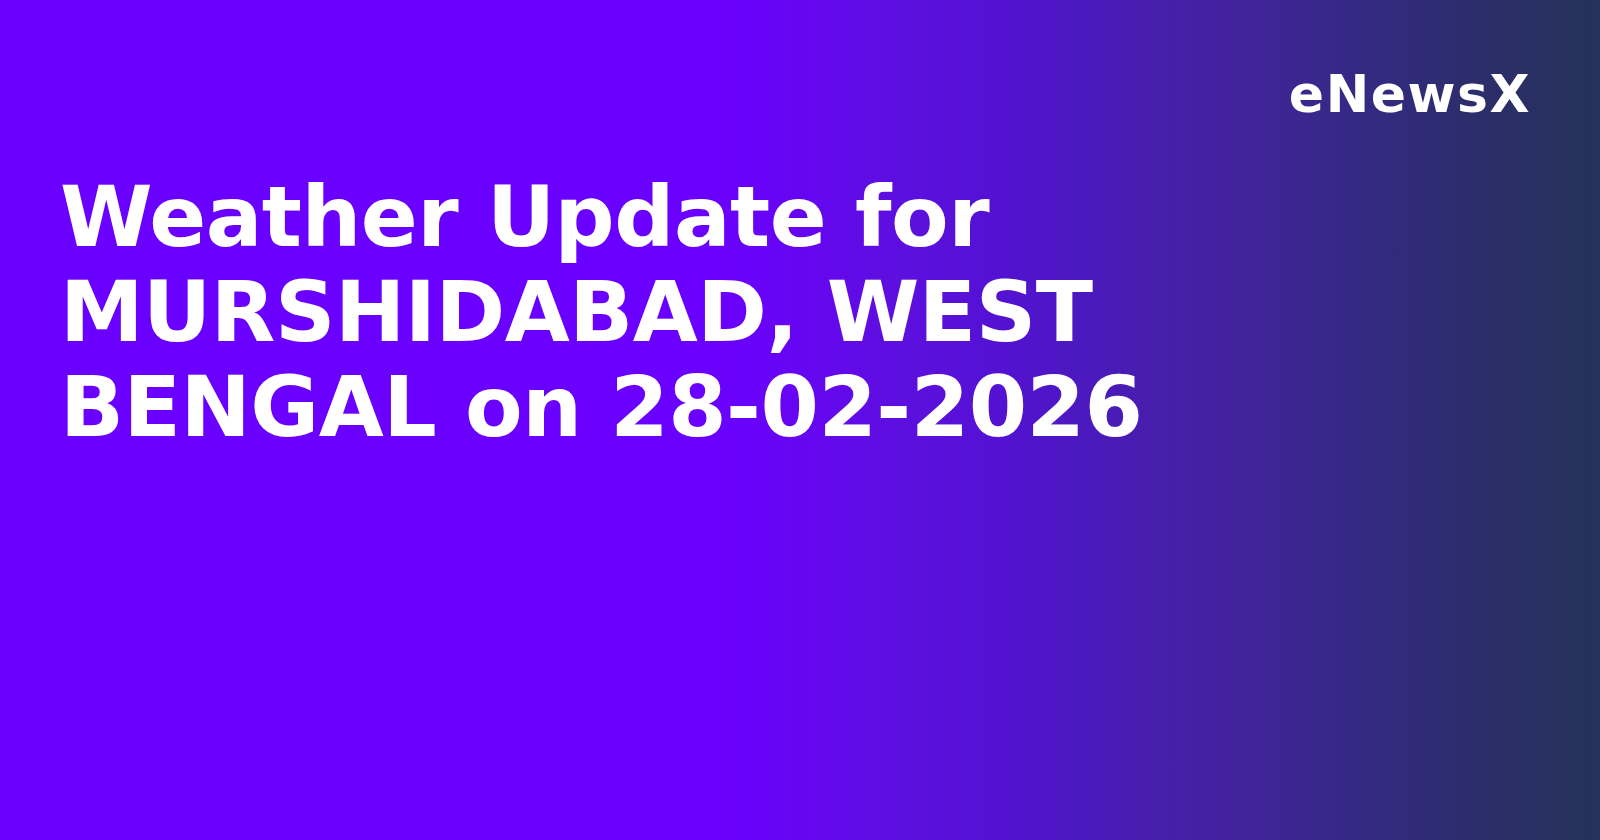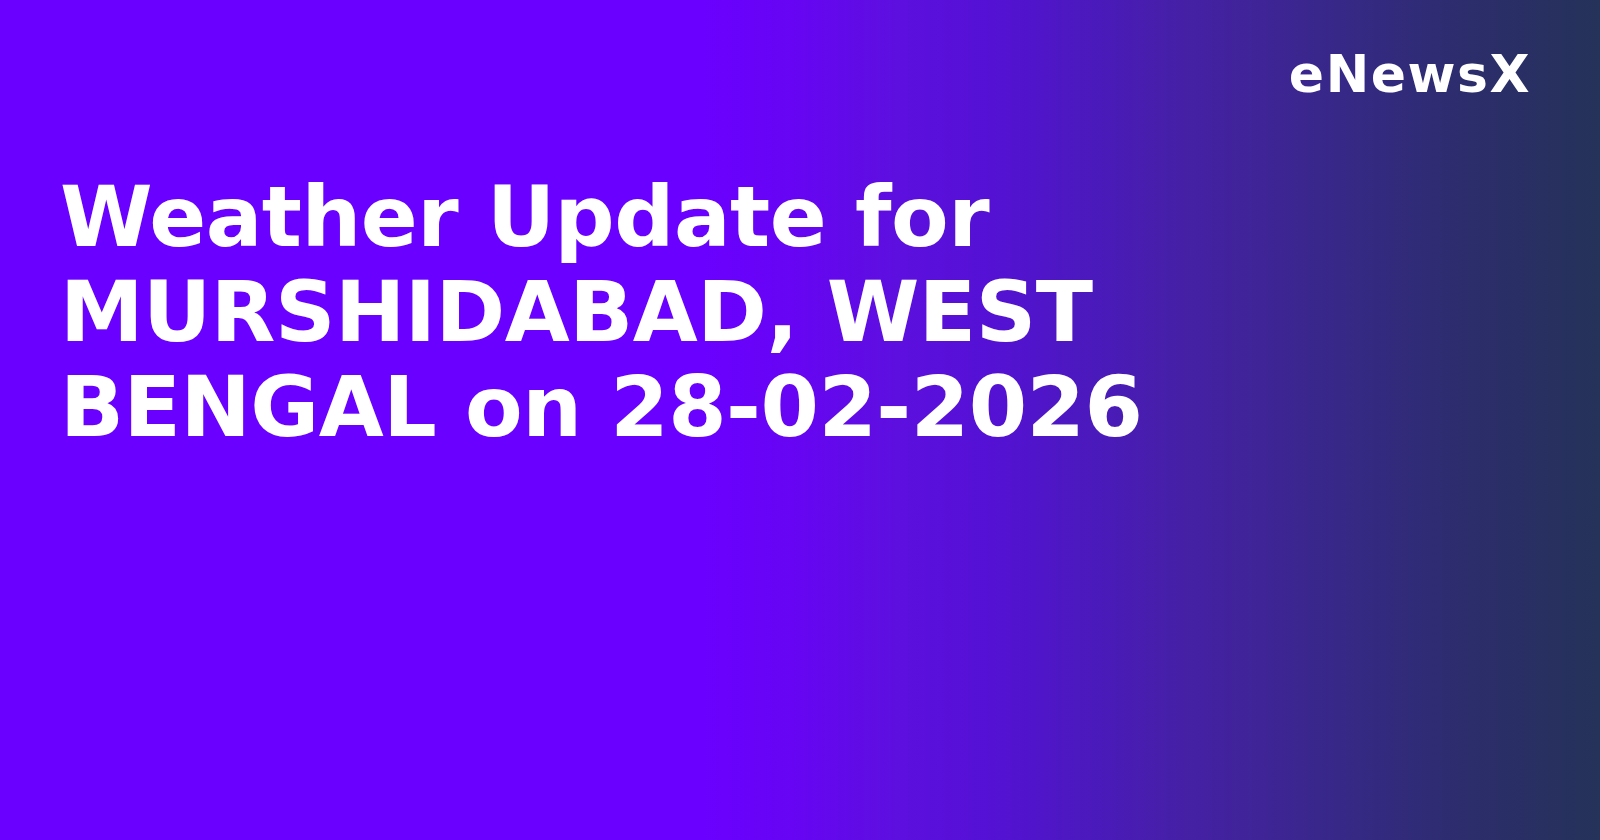--- a/index.html
+++ b/index.html
@@ -39,21 +39,21 @@
   .brand-bar {
     position: absolute;
     top: 0;
     left: 0;
     right: 0;
     height: 120px;
     padding: 28px 69px 0 60px;
     box-sizing: border-box;
     display: flex;
     justify-content: flex-end;
-    align-items: center;
+    align-items: flex-end;
   }
 
   .brand-logo {
     color: #ffffff;
     font-size: 52px;
     font-weight: 700;
     line-height: 1;
     letter-spacing: 1.5px;
     white-space: nowrap;
     font-family: "DejaVu Sans", "Liberation Sans", sans-serif;

